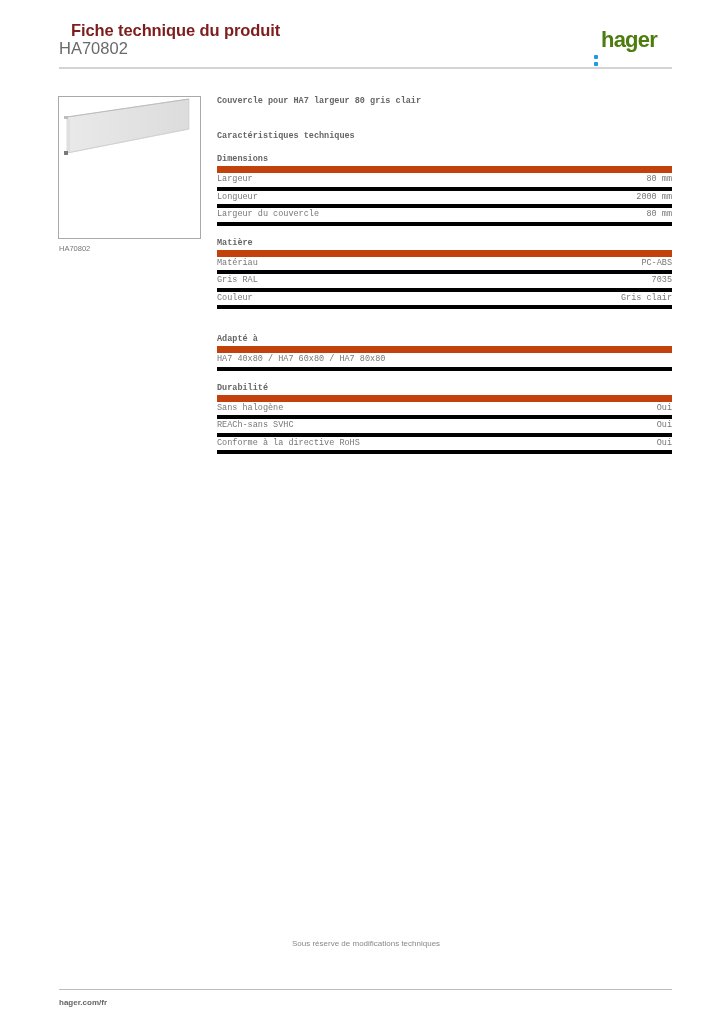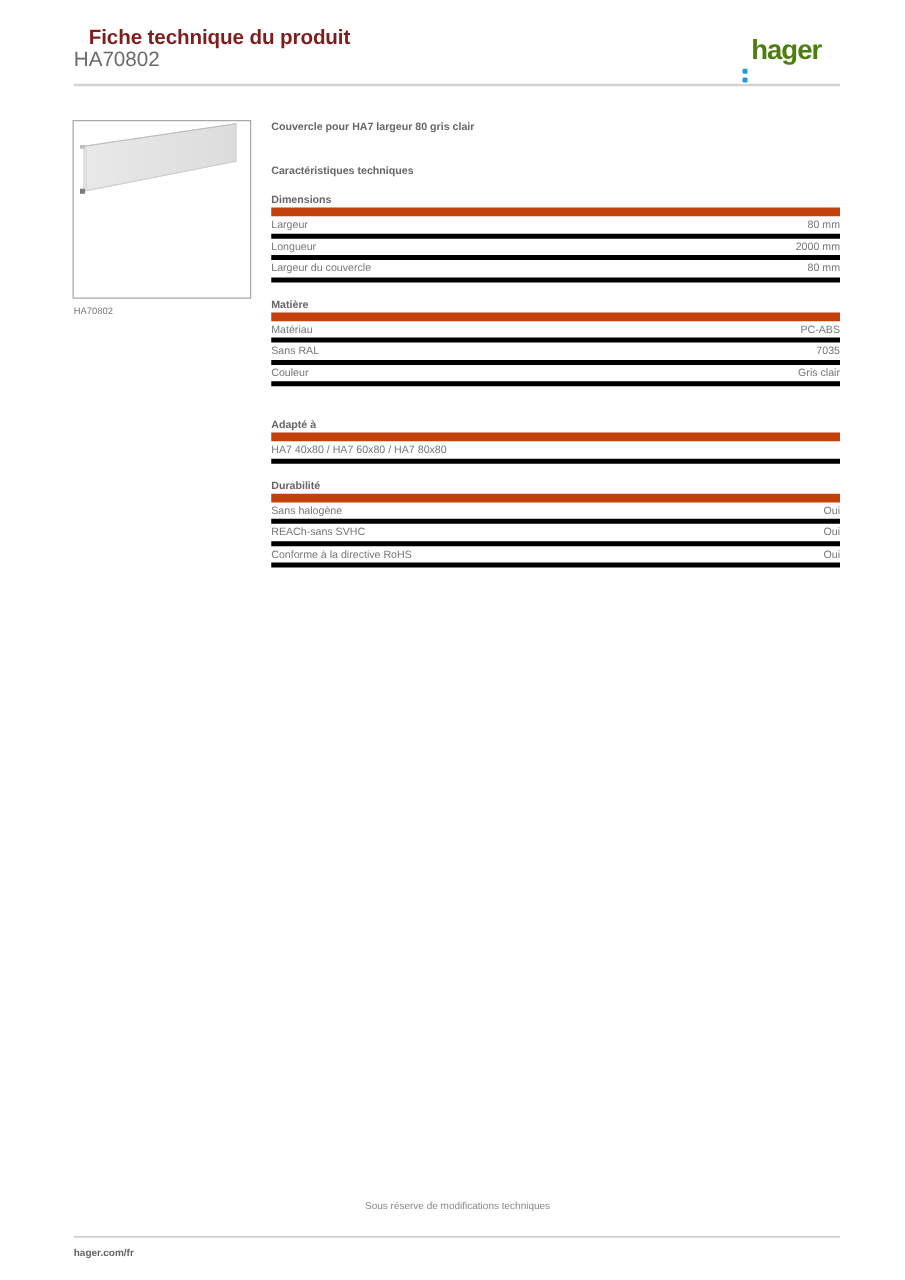--- a/index.html
+++ b/index.html
@@ -10,33 +10,33 @@
   .logo { position: absolute; left: 594px; top: 27px; font-size: 22px; font-weight: bold; color: #4d7c0f; letter-spacing: -0.8px; }
   .logo .colon { display: inline-block; width: 5px; position: relative; margin-right: 2px; }
   .logo .colon::before, .logo .colon::after { content: ""; position: absolute; left: 0; width: 4px; height: 4px; border-radius: 1px; background: #1e9be0; }
   .logo .colon::before { top: 8px; }
   .logo .colon::after { top: 15px; }
   .header-rule { position: absolute; left: 59px; top: 67px; width: 613px; height: 2px; background: #d4d4d4; }
 
   .product-image { position: absolute; left: 58px; top: 96px; width: 143px; height: 143px; border: 1px solid #a9a9a9; box-sizing: border-box; }
   .image-caption { position: absolute; left: 59px; top: 244px; font-size: 7.5px; color: #777; }
 
-  .content { position: absolute; left: 217px; top: 95px; width: 455px; }
+  .content { position: absolute; left: 217px; top: 95px; width: 455px; font-family: Liberation Mono, monospace; }
   .product-desc { font-size: 8.5px; font-weight: bold; color: #666; height: 12px; line-height: 12px; }
   .section-title { font-size: 8.5px; font-weight: bold; color: #666; margin-top: 23px; height: 12px; line-height: 12px; }
   .group { margin-top: 0; }
   .group-title { font-size: 8.5px; font-weight: bold; color: #666; height: 13px; line-height: 12px; border-bottom: 7px solid #c2410c; }
   .row { display: flex; justify-content: space-between; font-size: 8.5px; color: #777; height: 13.5px; line-height: 13px; border-bottom: 4px solid #000000; }
   .row .val { text-align: center; }
   .spacer-sm { height: 11px; }
   .spacer-lg { height: 24px; }
 
   .footer-rule { position: absolute; left: 59px; top: 989px; width: 613px; height: 1px; background: #bdbdbd; }
   .footer-left { position: absolute; left: 59px; top: 998px; font-size: 8px; font-weight: bold; color: #666; }
-  .footer-center { position: absolute; left: 292px; top: 960px; font-size: 8px; color: #888; }
+  .footer-center { position: absolute; left: 292px; top: 939px; font-size: 8px; color: #888; }
   .footer-right { position: absolute; right: 52px; top: 998px; font-size: 8px; font-weight: normal; color: #666; margin-top: 40px; }
 </style>
 </head>
 <body>
 
 <div>
   <div class="header-title">Fiche technique du produit</div>
   <div class="header-code">HA70802</div>
   <div class="logo"><span class="colon"></span><span>hager</span></div>
   <div class="header-rule"></div>
@@ -82,21 +82,21 @@
   </div>
   <div class="spacer-sm"></div>
 
   <div class="group">
     <div class="group-title">Matière</div>
     <div class="row">
         <span>Matériau</span>
         <span class="val">PC-ABS</span>
       </div>
     <div class="row">
-        <span>Sans RAL</span>
+        <span>Gris RAL</span>
         <span class="val">7035</span>
       </div>
     <div class="row">
         <span>Couleur</span>
         <span class="val">Gris clair</span>
       </div>
   </div>
   <div class="spacer-lg"></div>
 
   <div class="group">

